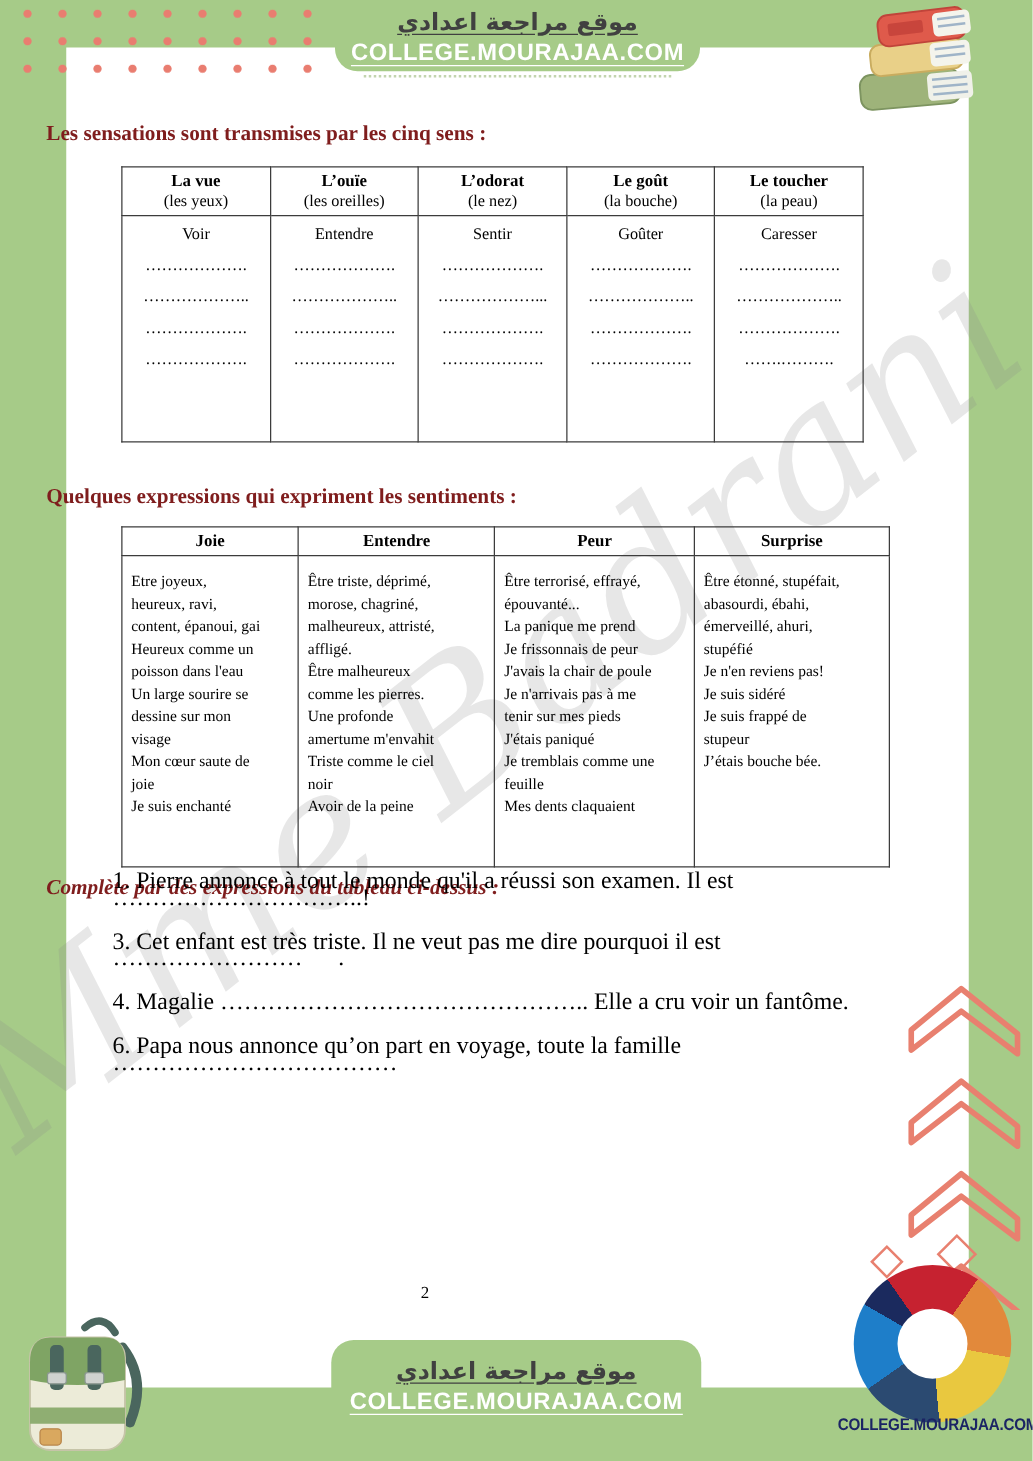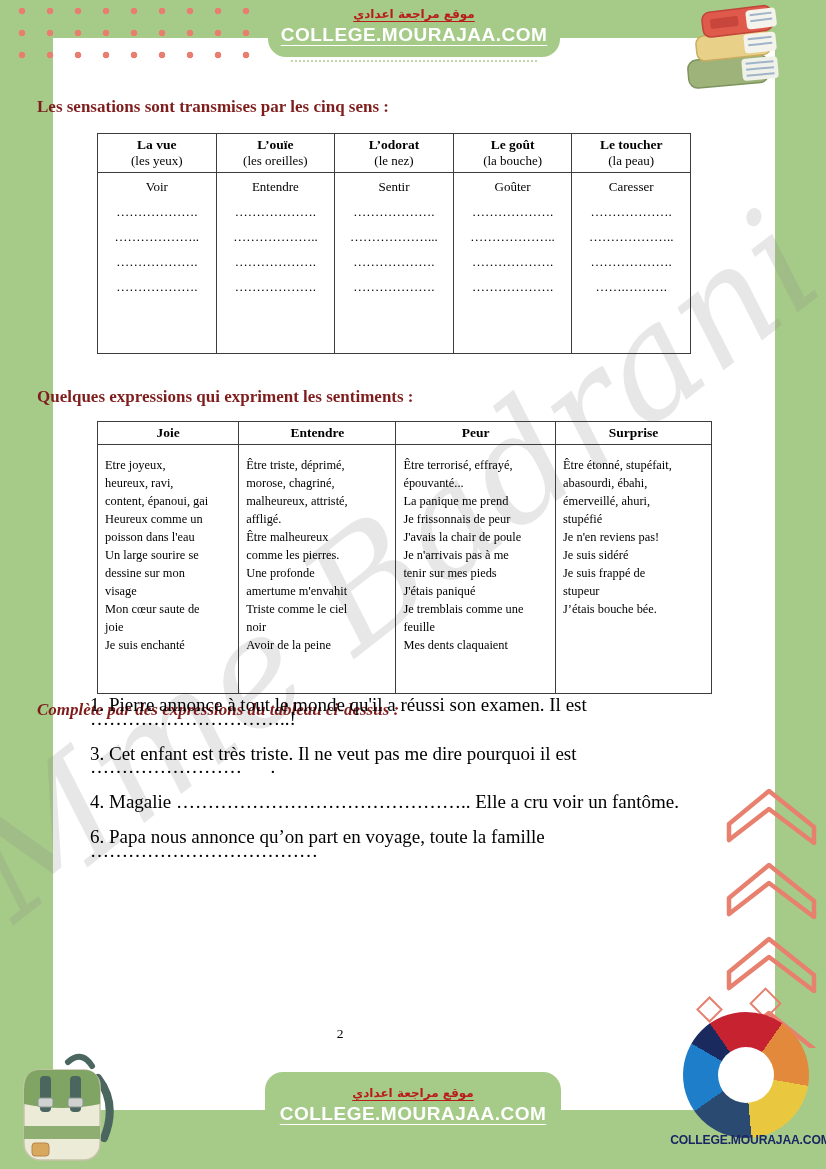--- a/index.html
+++ b/index.html
@@ -7,22 +7,22 @@
        background:#a6cb88;font-family:"Liberation Serif",serif;}
   .page{position:absolute;left:53px;top:38px;width:722px;height:1072px;
         background:#ffffff;z-index:2;}
   
   .banner-top{position:absolute;left:268px;top:0;width:292px;height:57px;
         background:#a6cb88;border-radius:0 0 18px 18px;z-index:3;text-align:center;}
   .banner-top::after{content:"";position:absolute;left:8%;right:8%;bottom:-5px;
         border-bottom:2px dotted #c2d4ae;}
   .banner-bottom{position:absolute;left:265px;top:1072px;width:296px;height:97px;
         background:#a6cb88;border-radius:18px 18px 0 0;z-index:3;text-align:center;}
-  .ar-line{font-family:"DejaVu Sans",sans-serif;font-weight:bold;color:#b91c1c;
-        font-size:12px;margin-top:7px;text-decoration:underline;
+  .ar-line{font-family:"DejaVu Sans",sans-serif;font-weight:bold;color:#404040;
+        font-size:19px;margin-top:7px;text-decoration:underline;
         text-underline-offset:3px;}
   .site-line{font-family:"Liberation Sans",sans-serif;font-weight:bold;color:#ffffff;
         font-size:19px;letter-spacing:.5px;margin-top:3px;text-decoration:underline;
         text-underline-offset:4px;}
   .banner-bottom .ar-line{margin-top:14px;}
   
   .dots{position:absolute;left:2px;top:0;width:252px;height:60px;z-index:4;
         background-image:radial-gradient(circle,#e97d70 3px,rgba(0,0,0,0) 3.6px);
         background-size:28px 22px;background-position:6px 0;}
   

